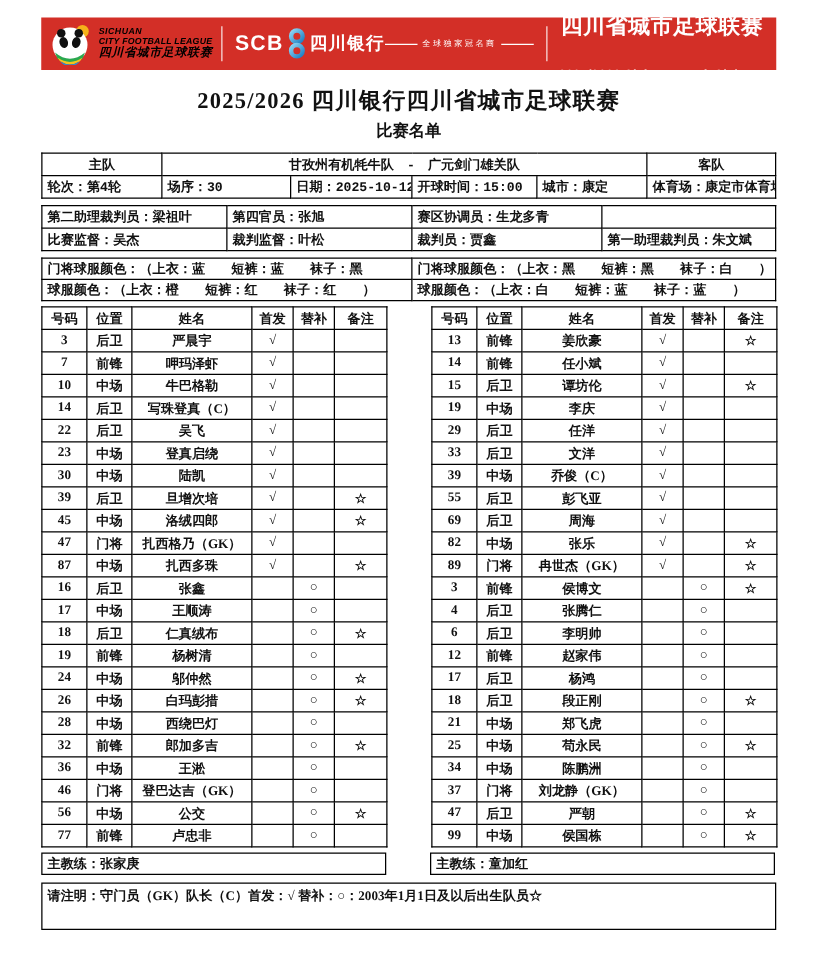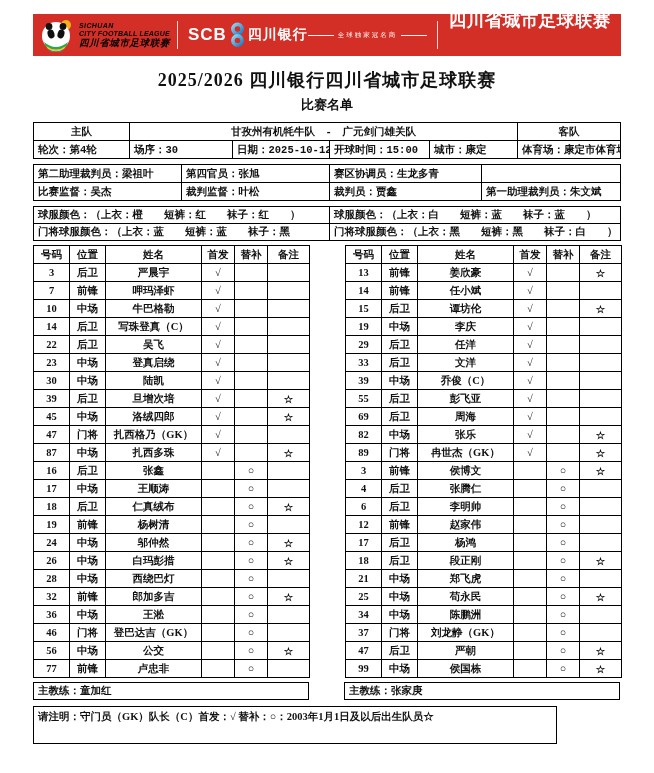--- a/index.html
+++ b/index.html
@@ -52,21 +52,21 @@
   .rosters { display:flex; margin-top:4px; gap:35px; }
   .roster { width:276px; }
   .roster th { height:18px; text-align:center;margin-left:29px; }
   .roster td { height:18px; text-align:center; }
 
   .coach-row { display:flex; margin-top:4px; gap:35px; }
   .coach-box { width:276px; height:18px; border:1.5px solid #000;
                font-size:10.5px; font-weight:bold; padding-left:4px;
                display:flex; align-items:center; }
 
-  .note-box { width:524px; height:38px; border:1.5px solid #000; margin-top:6px;
+  .note-box { width:588px; height:38px; border:1.5px solid #000; margin-top:6px;
               font-size:10.5px; font-weight:bold; padding:3px 4px; }
 </style>
 </head>
 <body>
 
 <div class="page">
 
   <div class="content banner" id="banner" style="background: rgb(211, 47, 39);">
     <div class="logo-block">
       <svg width="34" height="34" viewBox="0 0 34 34">
@@ -169,26 +169,26 @@
     </tbody>
       </table>
 
     <table class="kits-table tbox">
       <colgroup>
           <col style="width:296px">
           <col style="width:291px">
         </colgroup>
       <tbody>
           <tr>
+        <td>门将球服颜色：（上衣：蓝　　短裤：蓝　　袜子：黑</td>
+        <td>门将球服颜色：（上衣：黑　　短裤：黑　　袜子：白　　）</td>
+      </tr>
+      <tr>
         <td>球服颜色：（上衣：橙　　短裤：红　　袜子：红　　）</td>
         <td>球服颜色：（上衣：白　　短裤：蓝　　袜子：蓝　　）</td>
-      </tr>
-      <tr>
-        <td>门将球服颜色：（上衣：蓝　　短裤：蓝　　袜子：黑</td>
-        <td>门将球服颜色：（上衣：黑　　短裤：黑　　袜子：白　　）</td>
       </tr>
     </tbody>
       </table>
 
     <div class="rosters">
       <table class="roster tbox">
         <colgroup>
             <col style="width:36px">
             <col style="width:36px">
             <col style="width:96px">
@@ -596,20 +596,20 @@
               <td>侯国栋</td>
               <td></td>
               <td>○</td>
               <td>☆</td>
             </tr>
           </tbody>
       </table>
     </div>
 
     <div class="coach-row">
+      <div class="coach-box">主教练：张家庚</div>
       <div class="coach-box">主教练：童加红</div>
-      <div class="coach-box">主教练：张家庚</div>
     </div>
 
     <div class="note-box">请注明：守门员（GK）队长（C）首发：√ 替补：○：2003年1月1日及以后出生队员☆</div>
   </div>
 
 </div>
 
 </body></html>

